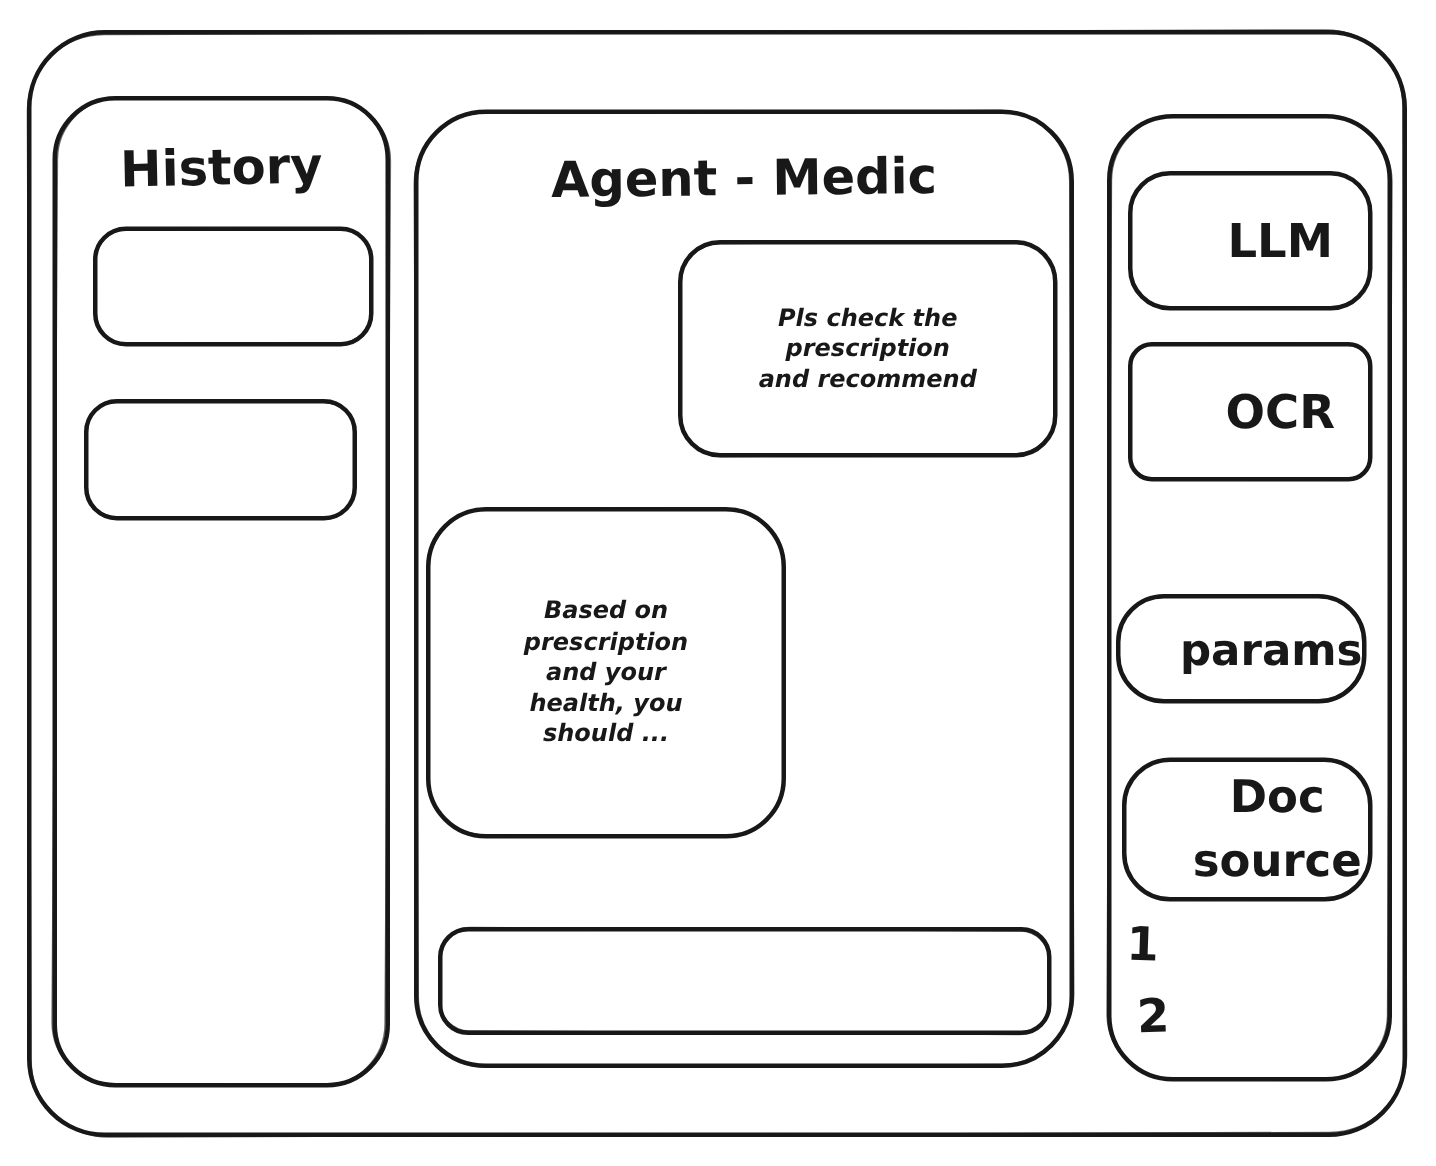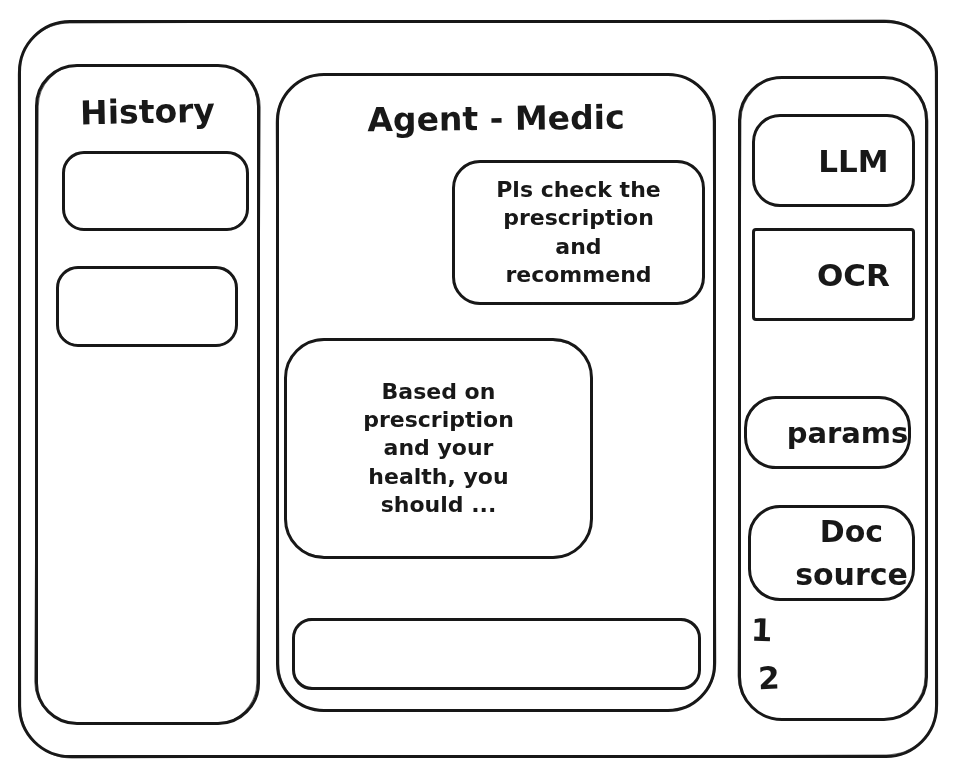--- a/index.html
+++ b/index.html
@@ -44,29 +44,29 @@
   .panel-chat  { left: 276px; top: 73px;  width: 440px; height: 639px; border-radius: 48px; --w: -0.28deg; }
   .panel-tools { left: 738px; top: 76px;  width: 190px; height: 645px; border-radius: 44px; --w: 0.3deg; }
 
   
   .history-title { left: 35px; top: 92px; width: 225px; text-align: center; font-size: 33px; transform: rotate(-1.2deg); }
   .hist-item-1 { left: 62px; top: 151px; width: 187px; height: 80px; border-radius: 22px; --w: -0.6deg; }
   .hist-item-2 { left: 56px; top: 266px; width: 182px; height: 81px; border-radius: 22px; --w: 0.6deg; }
 
   
   .chat-title { left: 286px; top: 99px; width: 420px; text-align: center; font-size: 33px; transform: rotate(-0.6deg); }
-  .bubble { font-weight: bold; font-size: 22px; line-height: 1.28; white-space: pre-line; padding: 24px; }
+  .bubble { font-weight: bold; font-size: 16px; line-height: 1.28; white-space: pre-line; padding: 24px; font-style: italic; }
   .bubble-user  { left: 452px; top: 160px; width: 253px; height: 145px; border-radius: 28px; --w: -0.5deg; }
-  .bubble-agent { left: 284px; top: 338px; width: 309px; height: 221px; border-radius: 40px; --w: 0.45deg; }
+  .bubble-agent { left: 284px; top: 338px; width: 240px; height: 221px; border-radius: 40px; --w: 0.45deg; }
   .chat-input { left: 292px; top: 618px; width: 409px; height: 72px; border-radius: 20px; --w: 0.35deg; }
 
   
   .tool-btn { font-weight: bold; padding-left: 40px; }
   .btn-llm    { left: 752px; top: 114px; width: 163px; height: 93px;  border-radius: 28px; font-size: 31px; --w: -0.55deg; }
-  .btn-ocr    { left: 752px; top: 228px; width: 163px; height: 93px;  border-radius: 4px; font-size: 31px; --w: 0.55deg; }
+  .btn-ocr    { left: 752px; top: 228px; width: 163px; height: 93px;  border-radius: 16px; font-size: 31px; --w: 0.55deg; }
   .btn-params { left: 744px; top: 396px; width: 167px; height: 73px;  border-radius: 32px; font-size: 29px; --w: -0.5deg; }
   .btn-doc    { left: 748px; top: 505px; width: 167px; height: 96px; border-radius: 32px; font-size: 30px; line-height: 1.45; --w: 0.5deg; }
   .doc-num { font-size: 31px; }
   .doc-num-1 { left: 751px; top: 612px; transform: rotate(2deg); }
   .doc-num-2 { left: 758px; top: 660px; transform: rotate(-2deg); }
 </style>
 </head>
 <body>
 
 <div class="stage">

